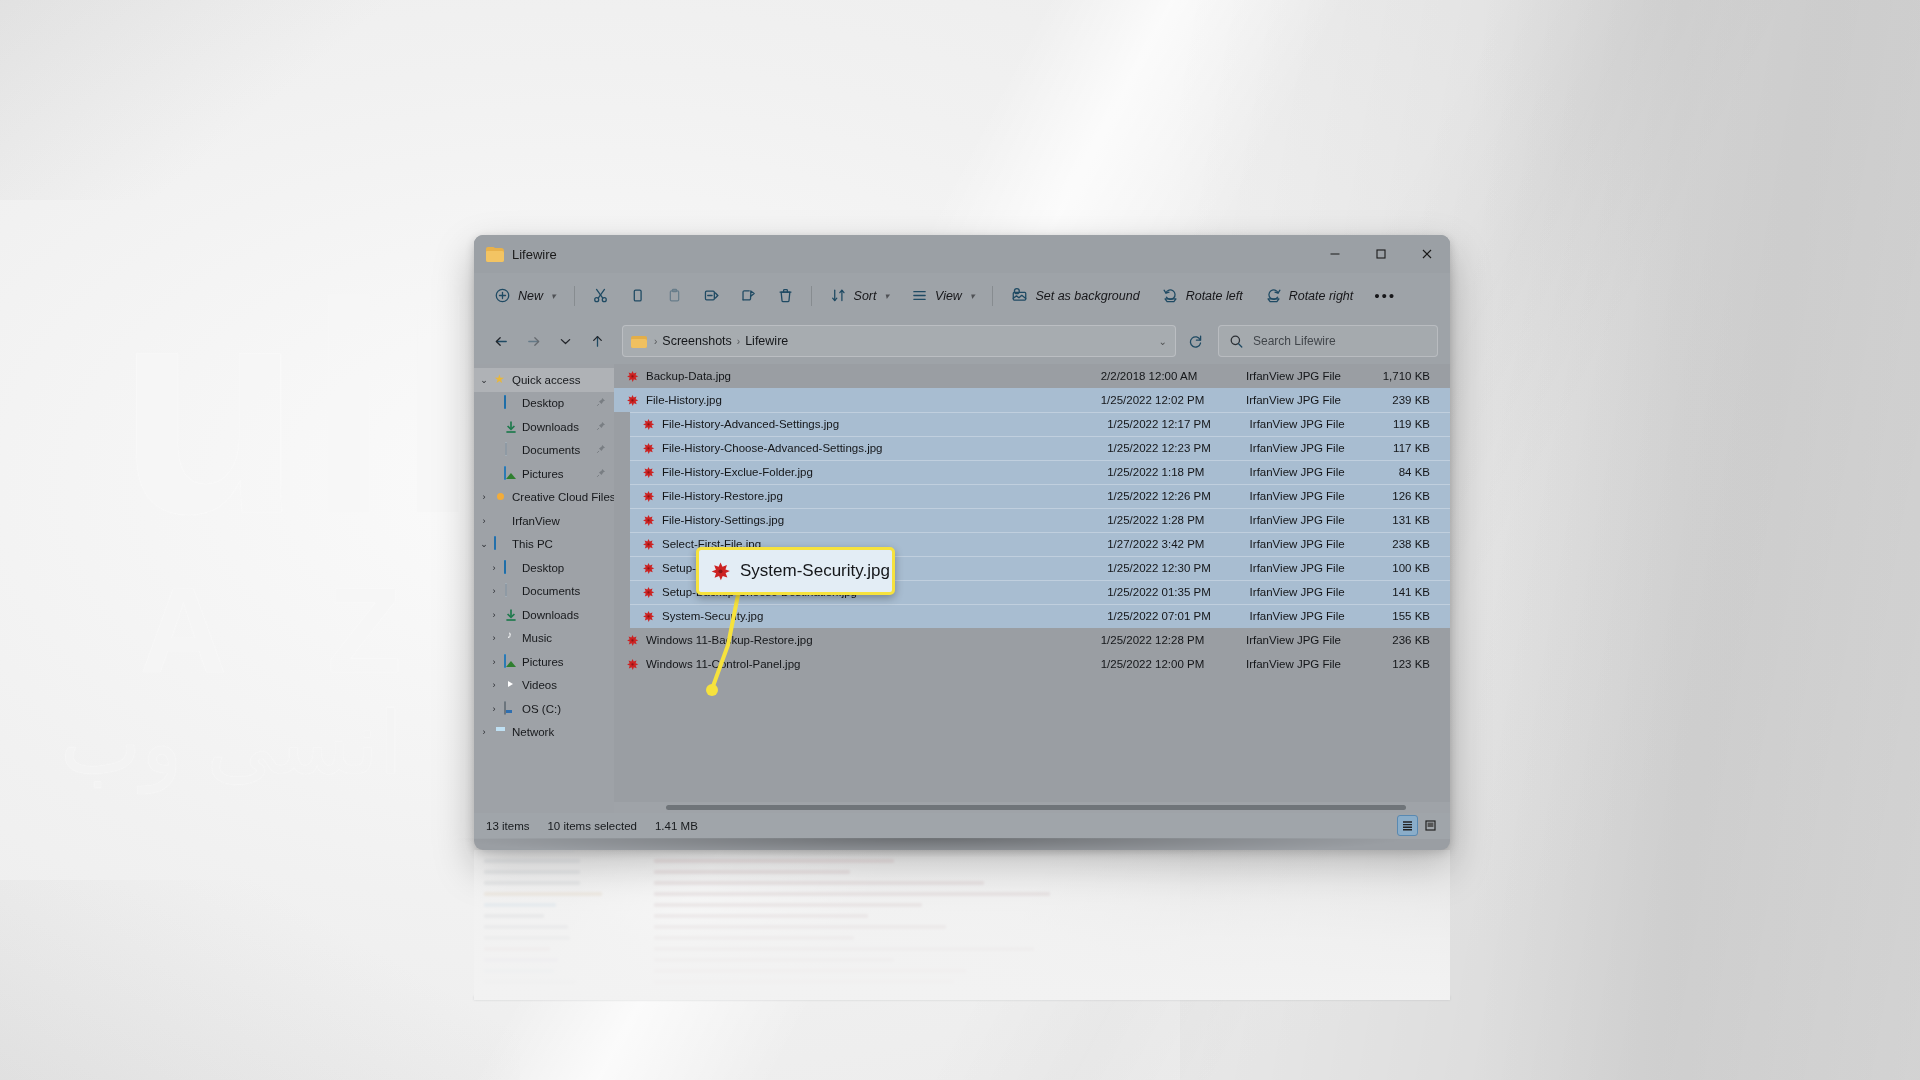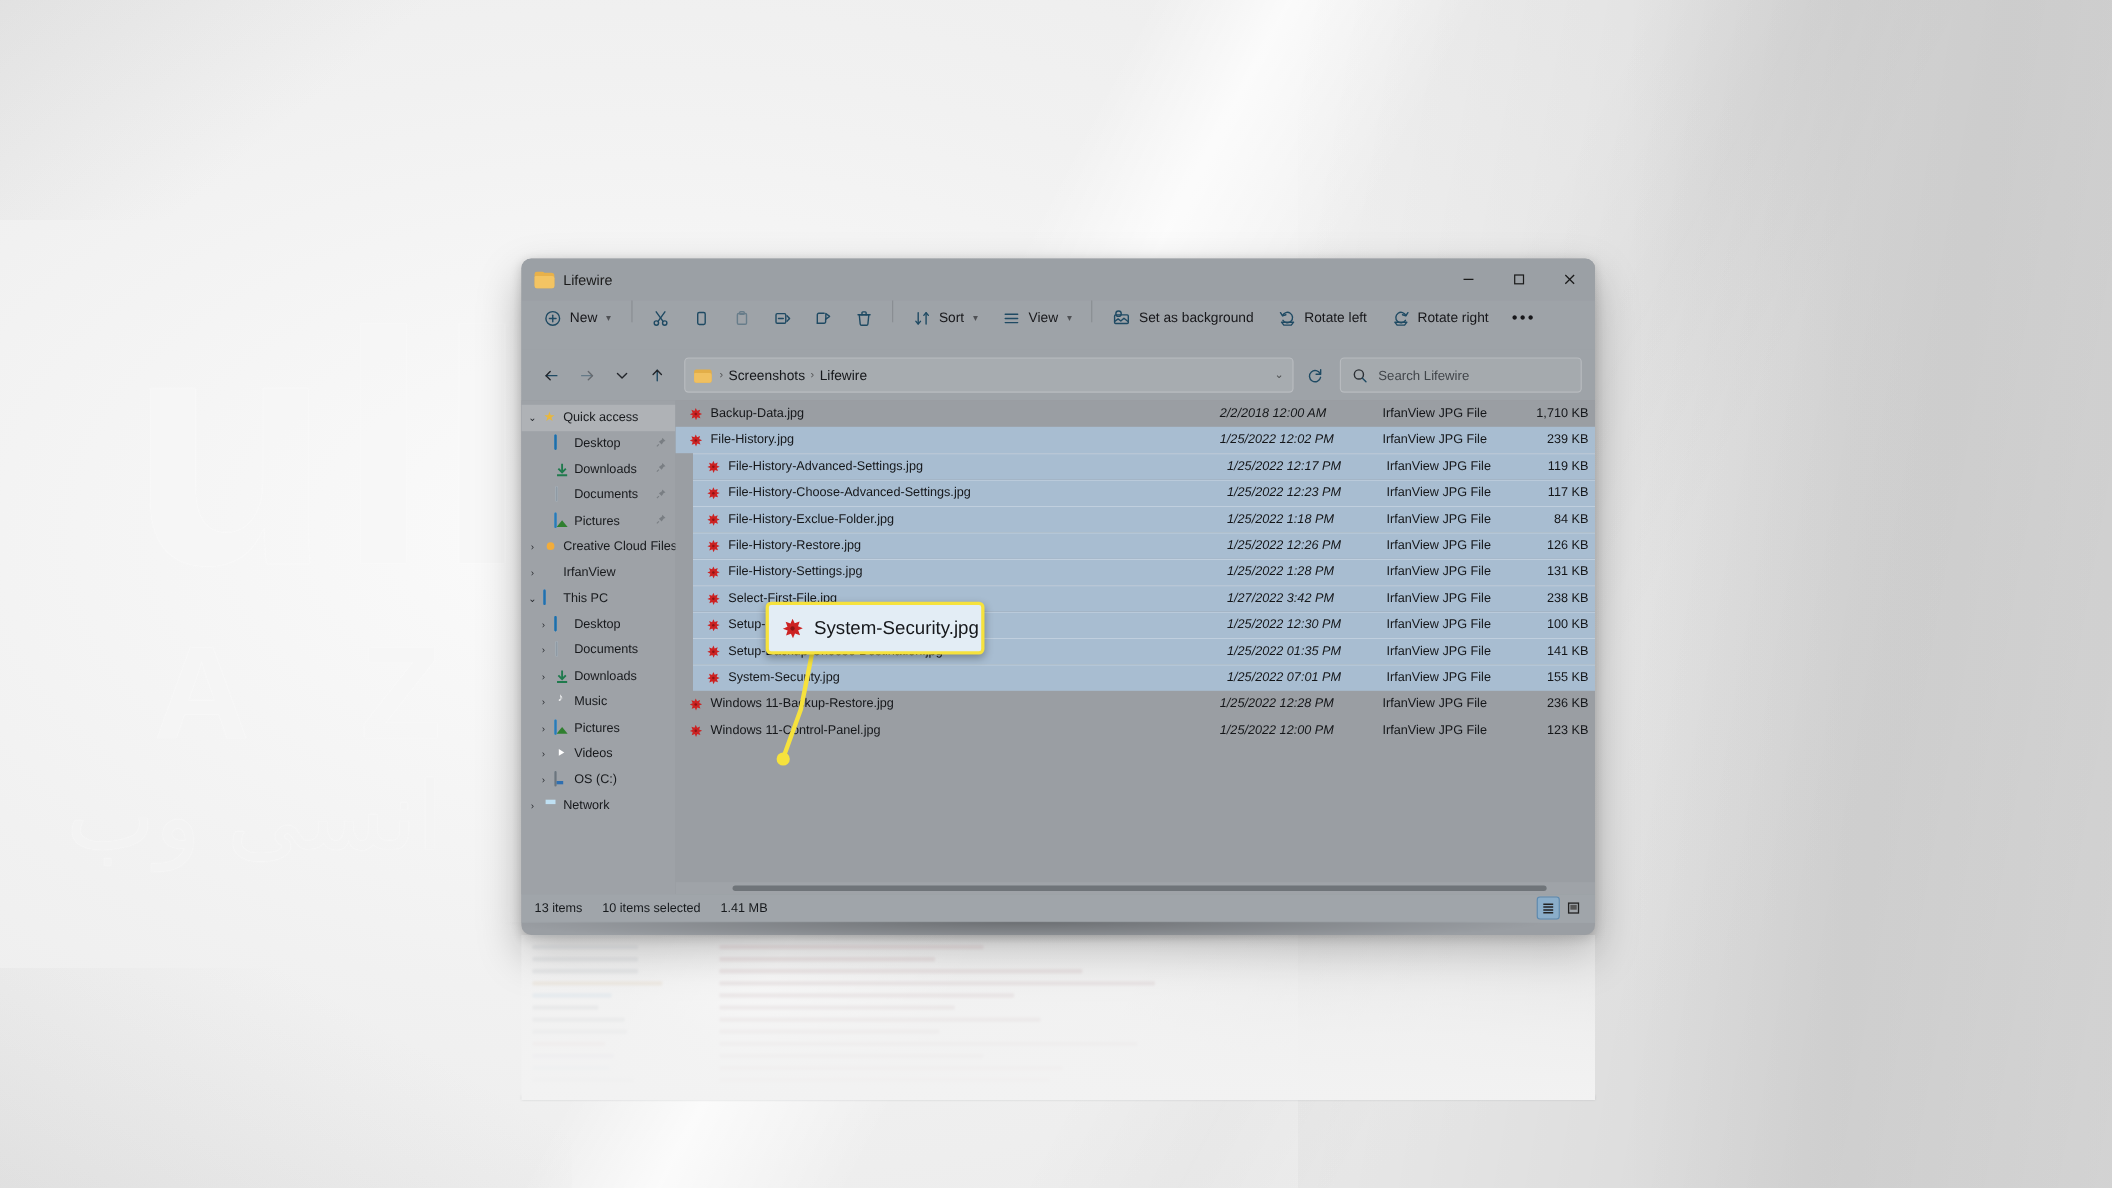--- a/index.html
+++ b/index.html
@@ -119,23 +119,24 @@
     width: 46px; height: 38px;
     display: flex; align-items: center; justify-content: center;
     font-size: 14px; color: #1a1a1a;
   }
   .winbtn svg { display: block; }
 
   
   .toolbar {
     height: 45px;
     background: #9ea3a8;
-    display: flex; 
+    display: flex; align-items: center;
     padding: 0 10px;
     gap: 2px;
+    font-style: italic;
   }
   .tbtn {
     height: 32px;
     display: flex; align-items: center; gap: 7px;
     padding: 0 10px;
     border-radius: 5px;
     font-size: 12.5px;
     color: #17171a;
     white-space: nowrap;
   }
@@ -287,23 +288,23 @@
   .row {
     height: 24px;
     display: flex; align-items: center;
     font-size: 11.5px;
     color: #141619;
     position: relative;
   }
   .row.selected { background: #a8bdd1; }
   .row.selected + .row.selected { box-shadow: inset 0 1px 0 rgba(255,255,255,.28); margin-left: 16px; }
   .c-name { width: 490px; padding-left: 12px; display: flex; align-items: center; gap: 7px; white-space: nowrap; overflow: hidden; }
-  .c-date { width: 150px; font-style: italic; }
+  .c-date { width: 150px; }
   .c-type { width: 120px; }
-  .c-size { width: 70px; text-align: right; padding-right: 6px; }
+  .c-size { width: 70px; text-align: right; padding-right: 20px; }
   .irfan {
     width: 13px; height: 13px; flex: 0 0 13px;
     position: relative;
   }
   .irfan svg { display: block; }
 
   
   .hscroll {
     position: absolute; left: 0; right: 0; bottom: 0;
     height: 11px;

